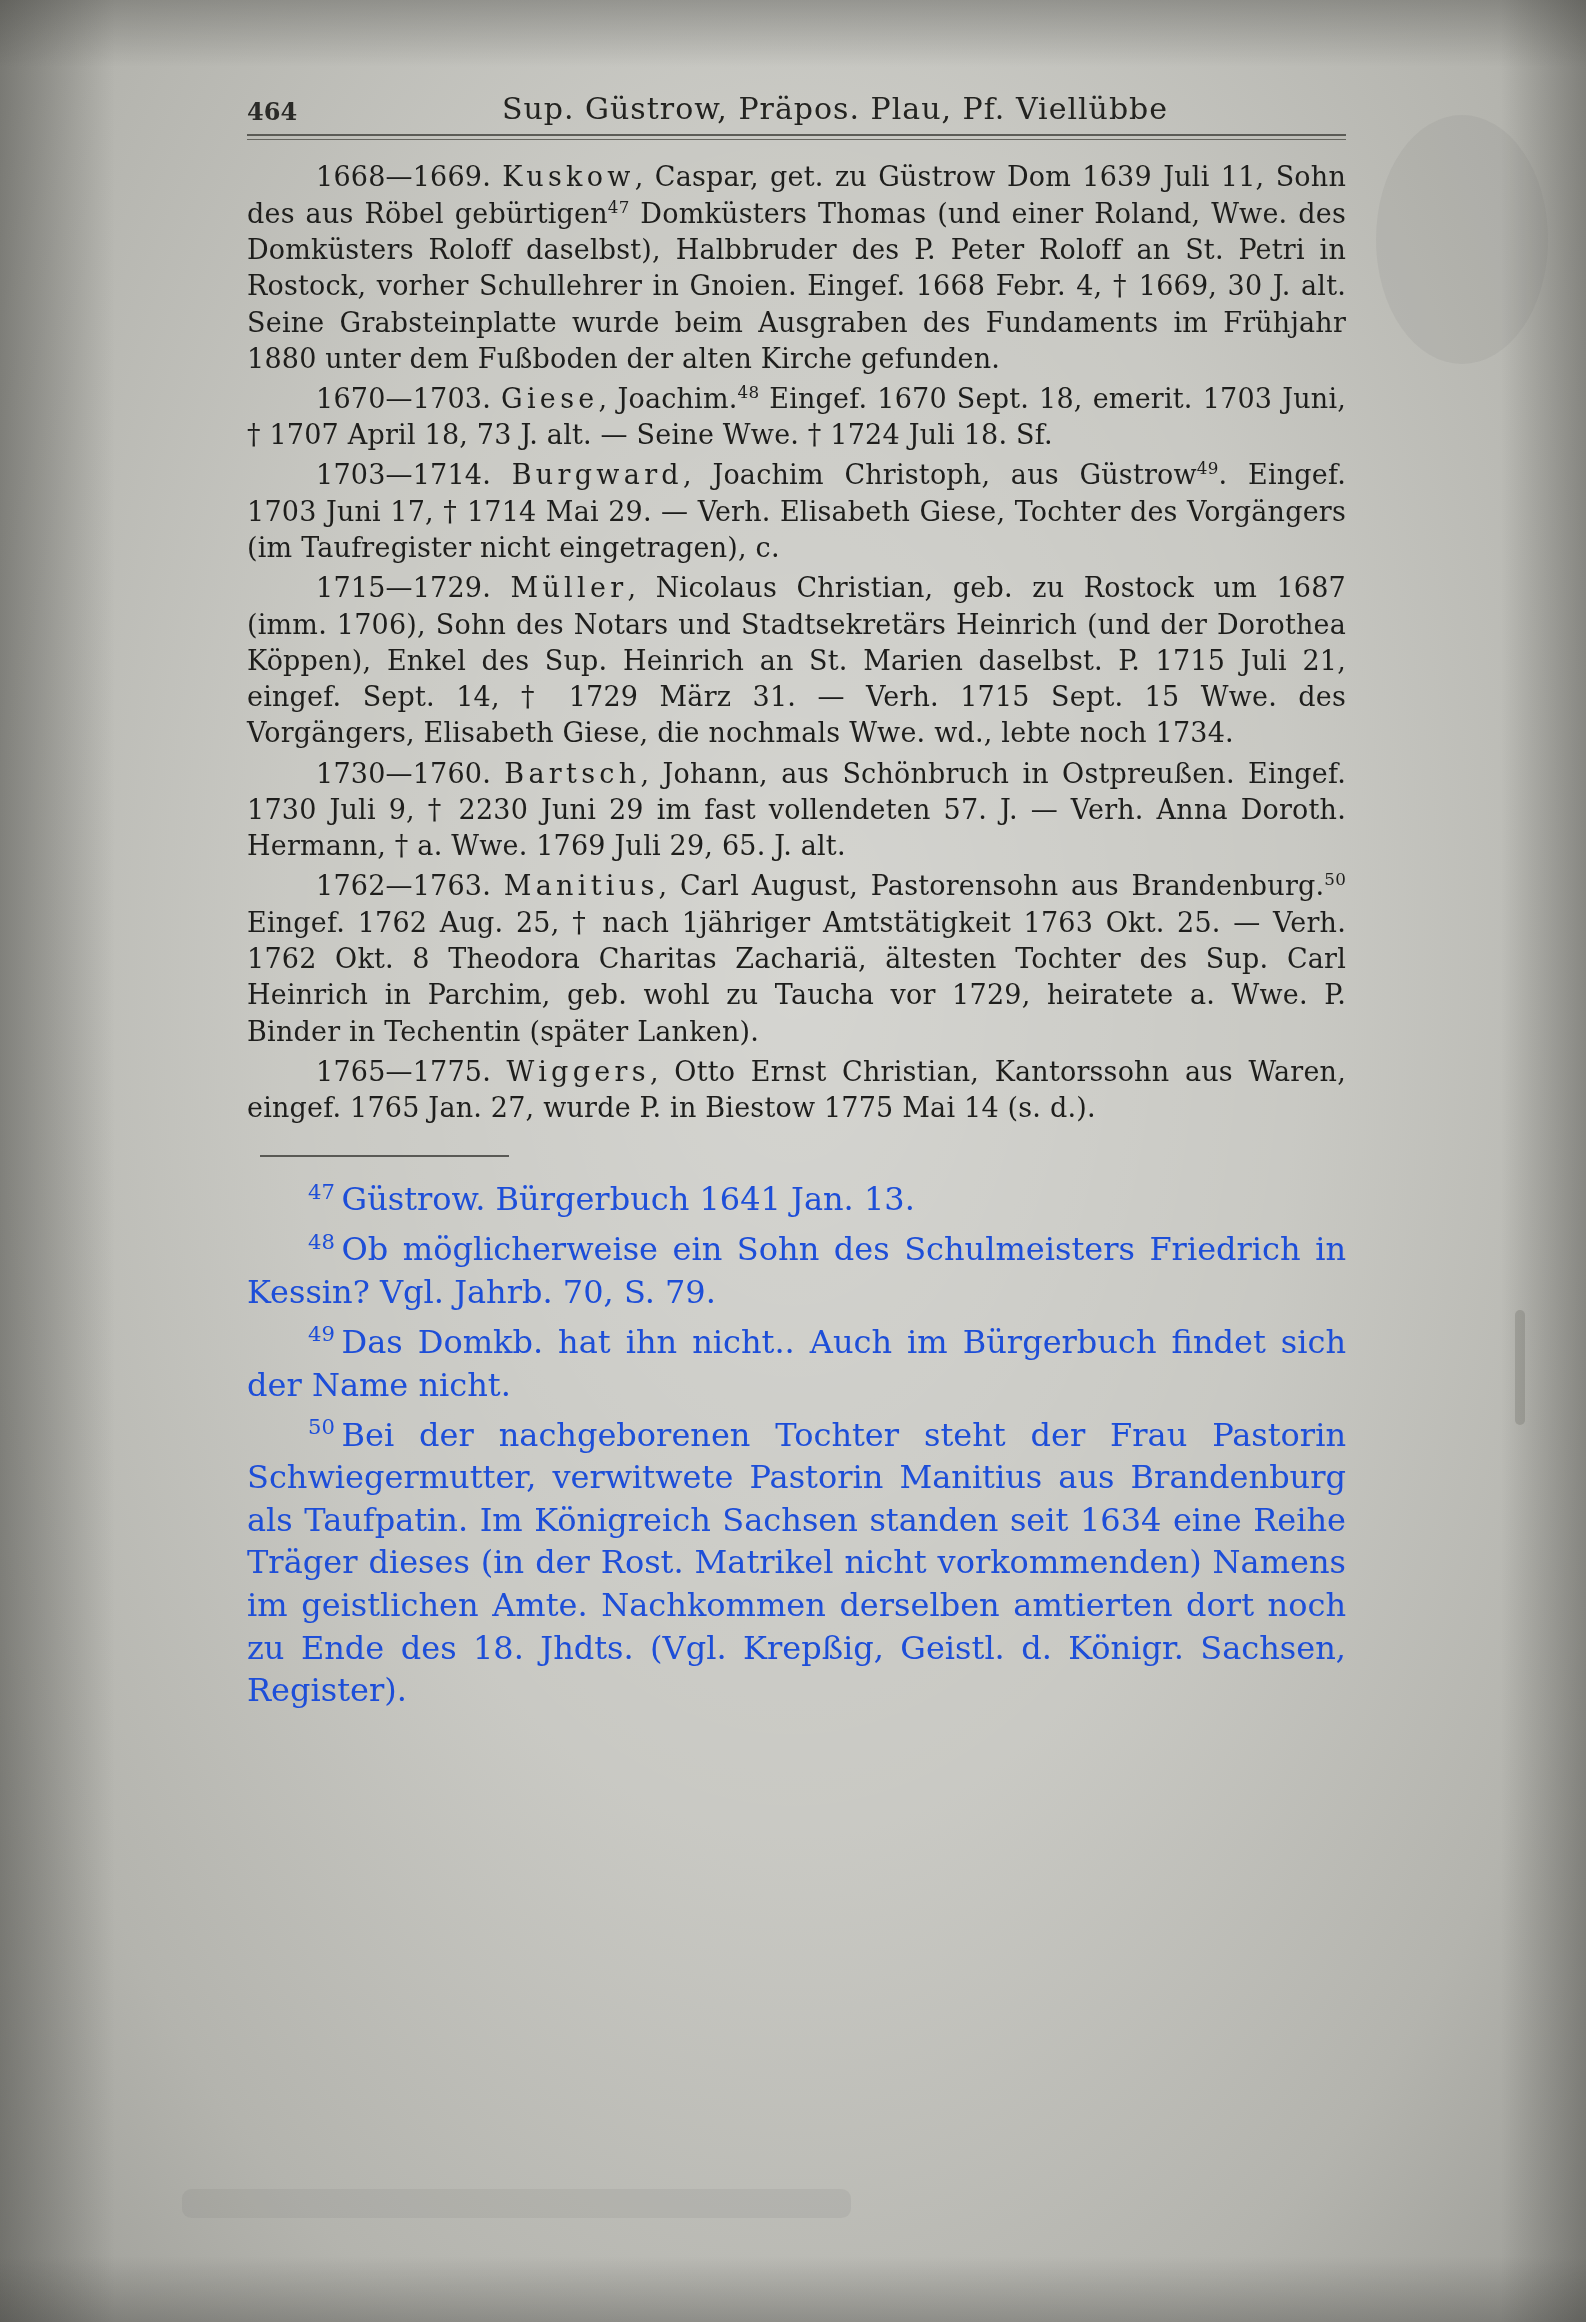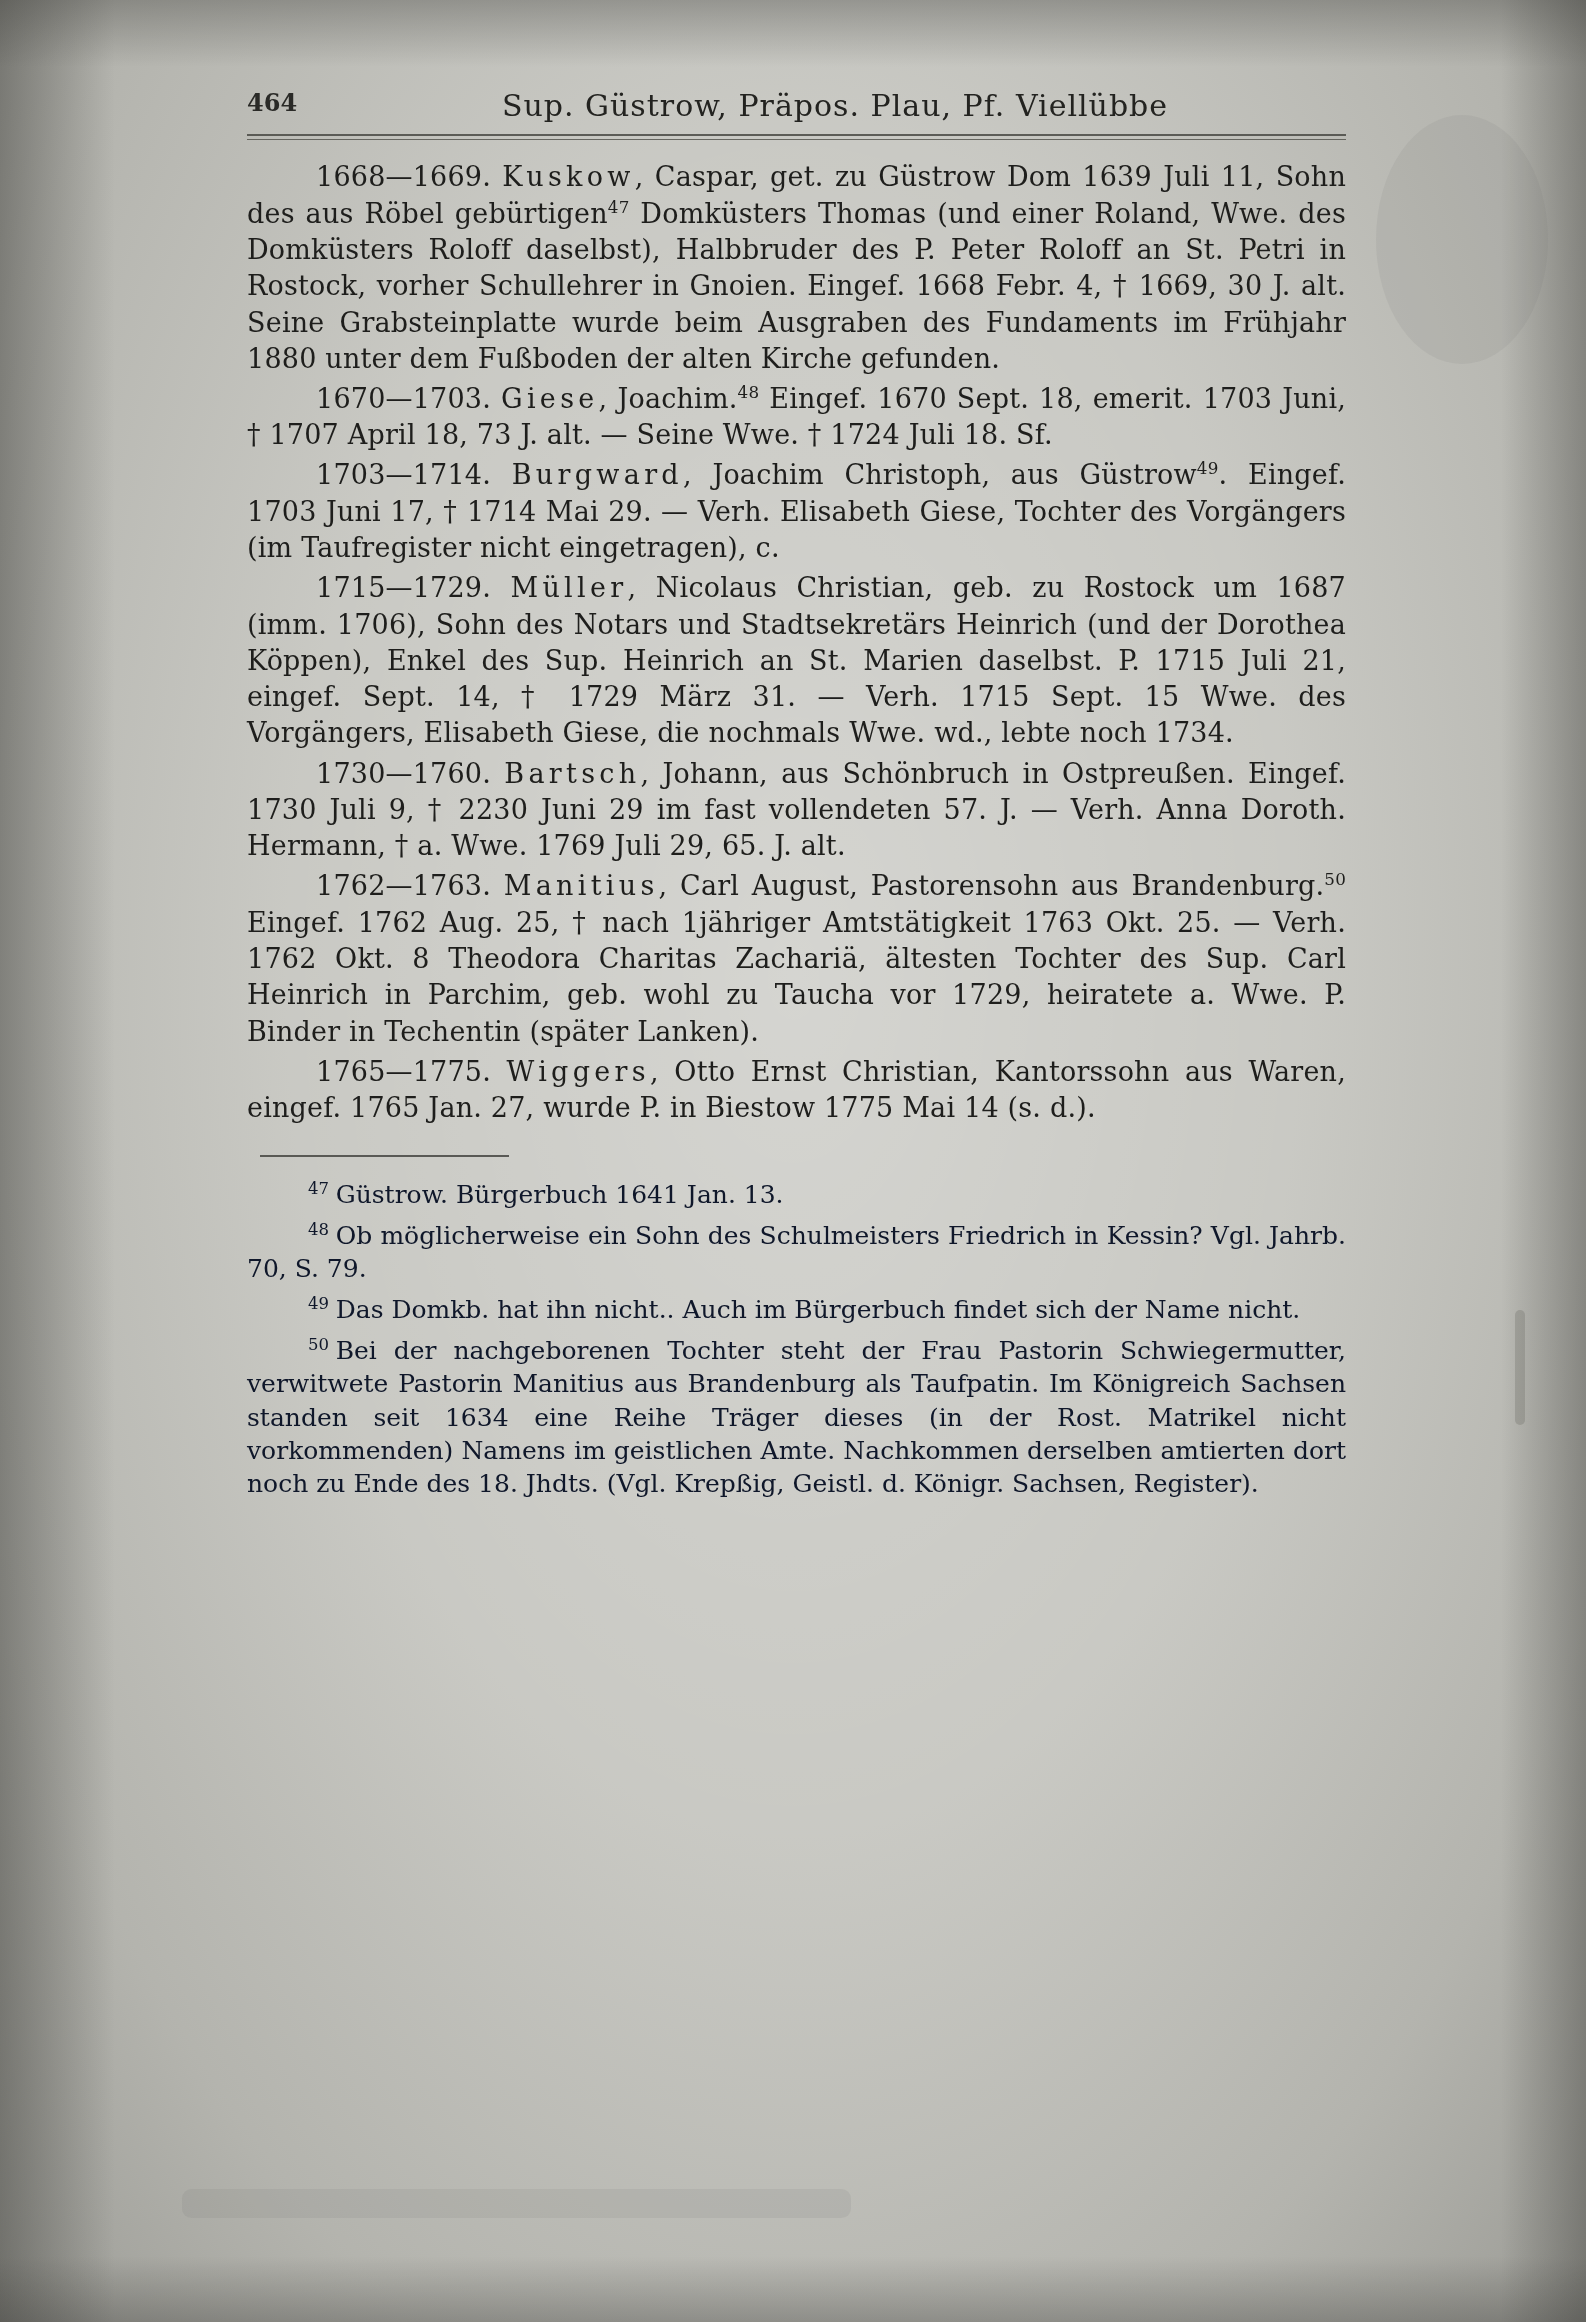--- a/index.html
+++ b/index.html
@@ -51,21 +51,21 @@
   #content {
     position: absolute;
     left: 247px;
     top: 88px;
     width: 1147px;
   }
 
   
   .header-row {
     display: flex;
-    align-items: flex-start;
+    align-items: flex-end;
     height: 38px;
   }
   .folio {
     font-family: "DejaVu Serif", serif;
     font-weight: 700;
     font-size: 24px;
     color: #2a2a27;
     letter-spacing: 0px;
     width: 115px;
   }
@@ -113,23 +113,23 @@
   .fn-rule {
     margin-top: 29px;
     margin-left: 13.4px;
     width: 249px;
     border-top: 2.9px solid #4d4d48;
     opacity: 0.9;
   }
   .footnotes {
     margin-top: 21px;
     width: 1099px;
-    font-size: 25px;
+    font-size: 32px;
     line-height: 1.33;
-    color: #0f172a;
+    color: #1d4ed8;
     text-align: justify;
   }
   .fn {
     margin: 0 0 7.6px 0;
     text-indent: 61px;
   }
   .fn .marker {
     font-size: 0.66em;
     vertical-align: super;
     line-height: 0;

